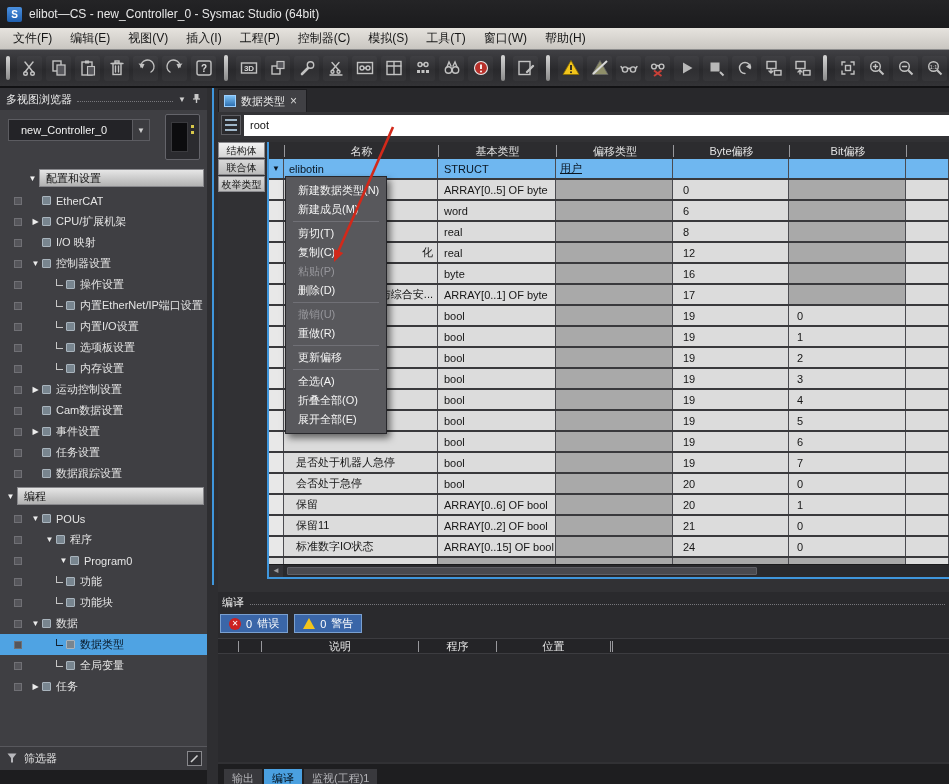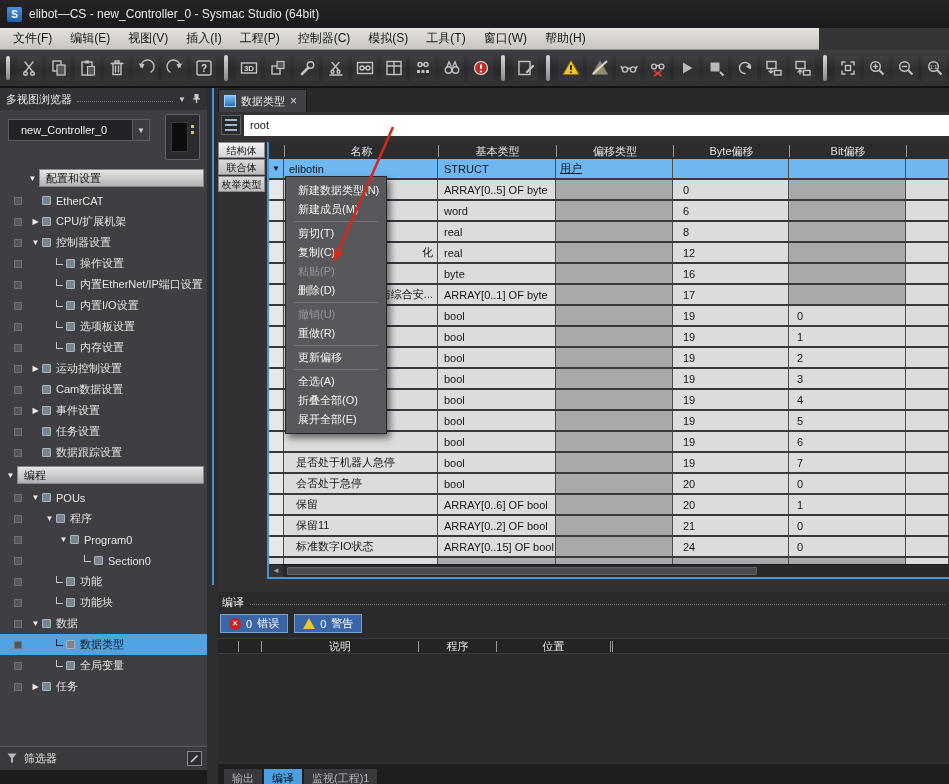--- a/index.html
+++ b/index.html
@@ -7,21 +7,21 @@
 *{box-sizing:border-box;}
 
 
 #titlebar{position:absolute;left:0;top:0;width:949px;height:28px;background:linear-gradient(#242426,#1b1b1d);
 display:flex;align-items:center;padding-left:7px;gap:7px;}
 #app-logo{width:15px;height:15px;background:linear-gradient(#4a90e0,#1f5fae);border-radius:2px;color:#fff;
 font-size:10px;font-weight:bold;text-align:center;line-height:15px;flex:none;}
 #win-title{color:#e8e8e8;font-size:12px;white-space:nowrap;}
 
 
-#menubar{position:absolute;left:0;top:28px;width:819px;height:22px;background:linear-gradient(#e6e3de,#c9c6c1);
+#menubar{position:absolute;left:0;top:28px;width:949px;height:22px;background:linear-gradient(#e6e3de,#c9c6c1);
 border-bottom:1px solid #8c8c8c;display:flex;align-items:center;padding-left:4px;}
 .menu-item{font-size:12px;color:#161616;padding:0 9px;line-height:21px;white-space:nowrap;}
 
 
 #toolbar{position:absolute;left:0;top:50px;width:949px;height:38px;
 background:linear-gradient(#404044,#29292c 55%,#333336);border-bottom:2px solid #121214;
 display:flex;align-items:center;padding-left:4px;}
 .tb-grip{width:4px;height:24px;background:linear-gradient(#d6d6d6,#8a8a8a);border-radius:2px;margin:0 7px 0 2px;flex:none;}
 .tb-sep{width:4px;height:26px;background:linear-gradient(#d6d6d6,#8a8a8a);border-radius:2px;margin:0 8px;flex:none;}
 .tb-group{display:flex;gap:4px;flex:none;}
@@ -438,20 +438,27 @@
       <div class="tree-item">
         <span class="tree-sq"></span>
         <span class="tree-pad" style="width: 0px;"></span>
         <span class="tree-arrow">▶</span>
         <span class="tree-ico"></span>
         <span class="tree-label">CPU/扩展机架</span>
       </div>
       <div class="tree-item">
         <span class="tree-sq"></span>
         <span class="tree-pad" style="width: 0px;"></span>
+        <span class="tree-arrow"></span>
+        <span class="tree-ico"></span>
+        <span class="tree-label">I/O 映射</span>
+      </div>
+      <div class="tree-item">
+        <span class="tree-sq"></span>
+        <span class="tree-pad" style="width: 0px;"></span>
         <span class="tree-arrow">▼</span>
         <span class="tree-ico"></span>
         <span class="tree-label">控制器设置</span>
       </div>
       <div class="tree-item">
         <span class="tree-sq"></span>
         <span class="tree-pad" style="width: 14px;"></span>
         <span class="tree-arrow"></span>
         <span class="tree-L"></span>
         <span class="tree-ico"></span>
@@ -541,28 +548,20 @@
         <span class="tree-arrow">▼</span>
         <span class="tree-ico"></span>
         <span class="tree-label">程序</span>
       </div>
       <div class="tree-item">
         <span class="tree-sq"></span>
         <span class="tree-pad" style="width: 28px;"></span>
         <span class="tree-arrow">▼</span>
         <span class="tree-ico"></span>
         <span class="tree-label">Program0</span>
-      </div>
-      <div class="tree-item">
-        <span class="tree-sq"></span>
-        <span class="tree-pad" style="width: 42px;"></span>
-        <span class="tree-arrow"></span>
-        <span class="tree-L"></span>
-        <span class="tree-ico"></span>
-        <span class="tree-label">Section0</span>
       </div>
       <div class="tree-item">
         <span class="tree-sq"></span>
         <span class="tree-pad" style="width: 14px;"></span>
         <span class="tree-arrow"></span>
         <span class="tree-L"></span>
         <span class="tree-ico"></span>
         <span class="tree-label">功能</span>
       </div>
       <div class="tree-item">

